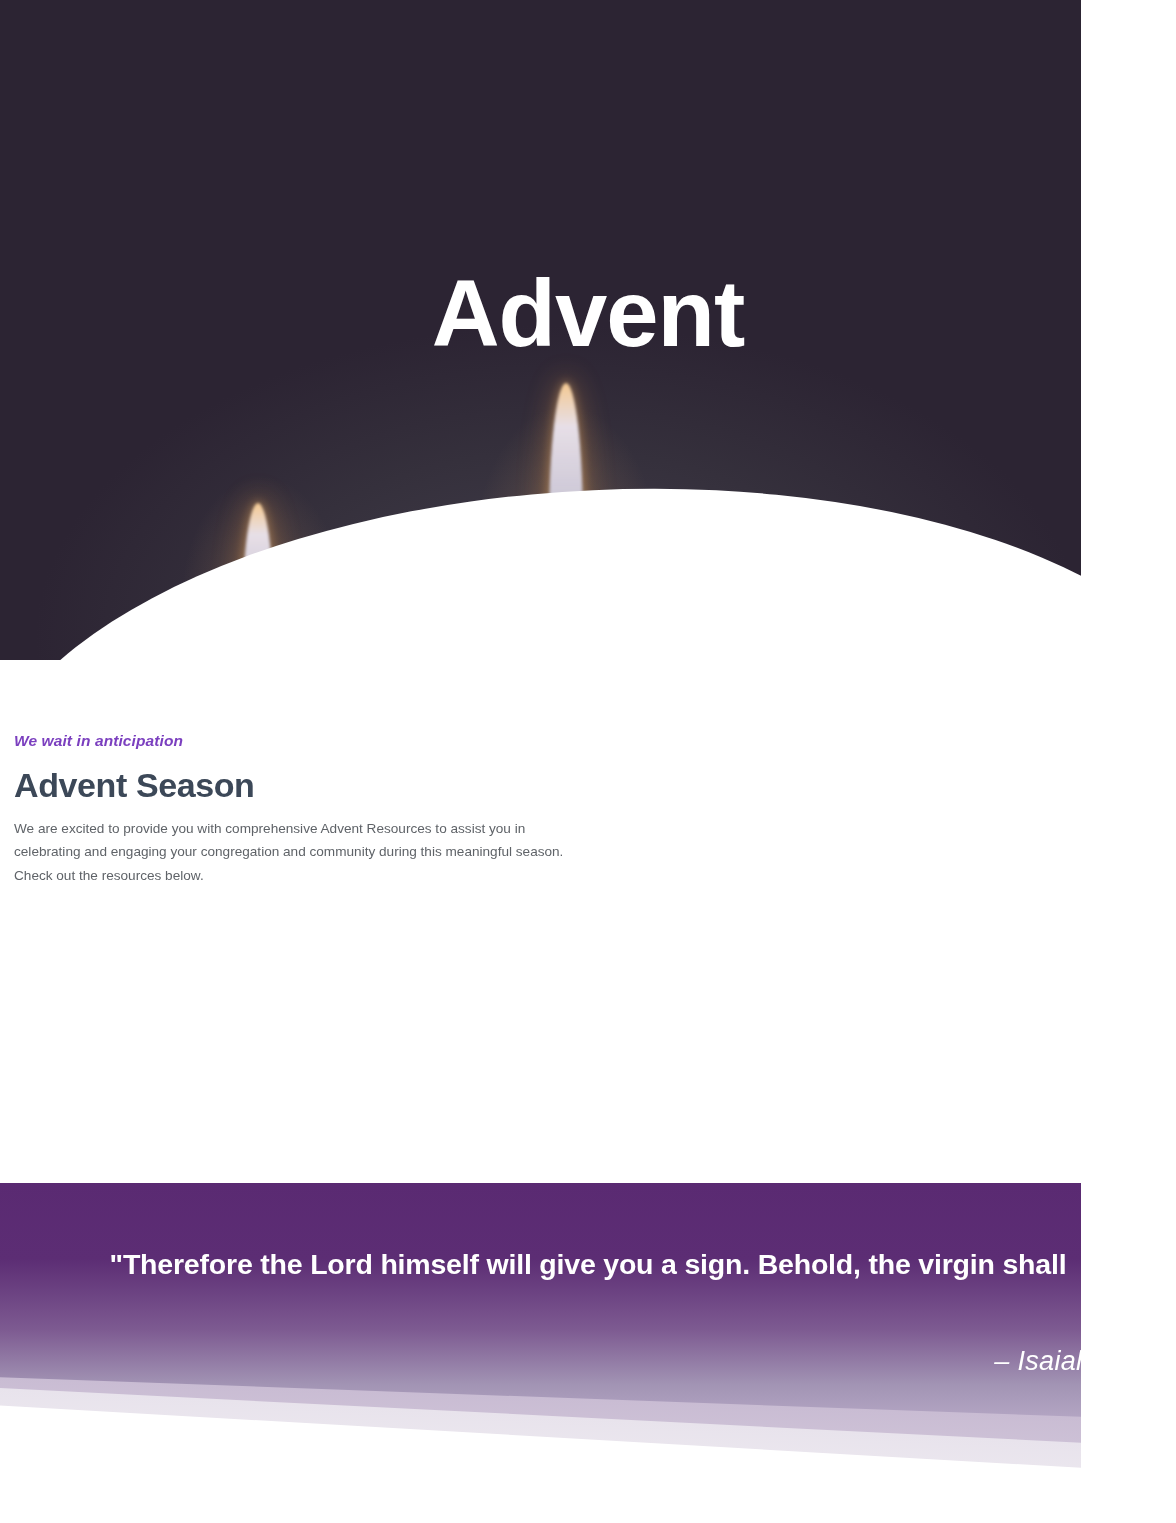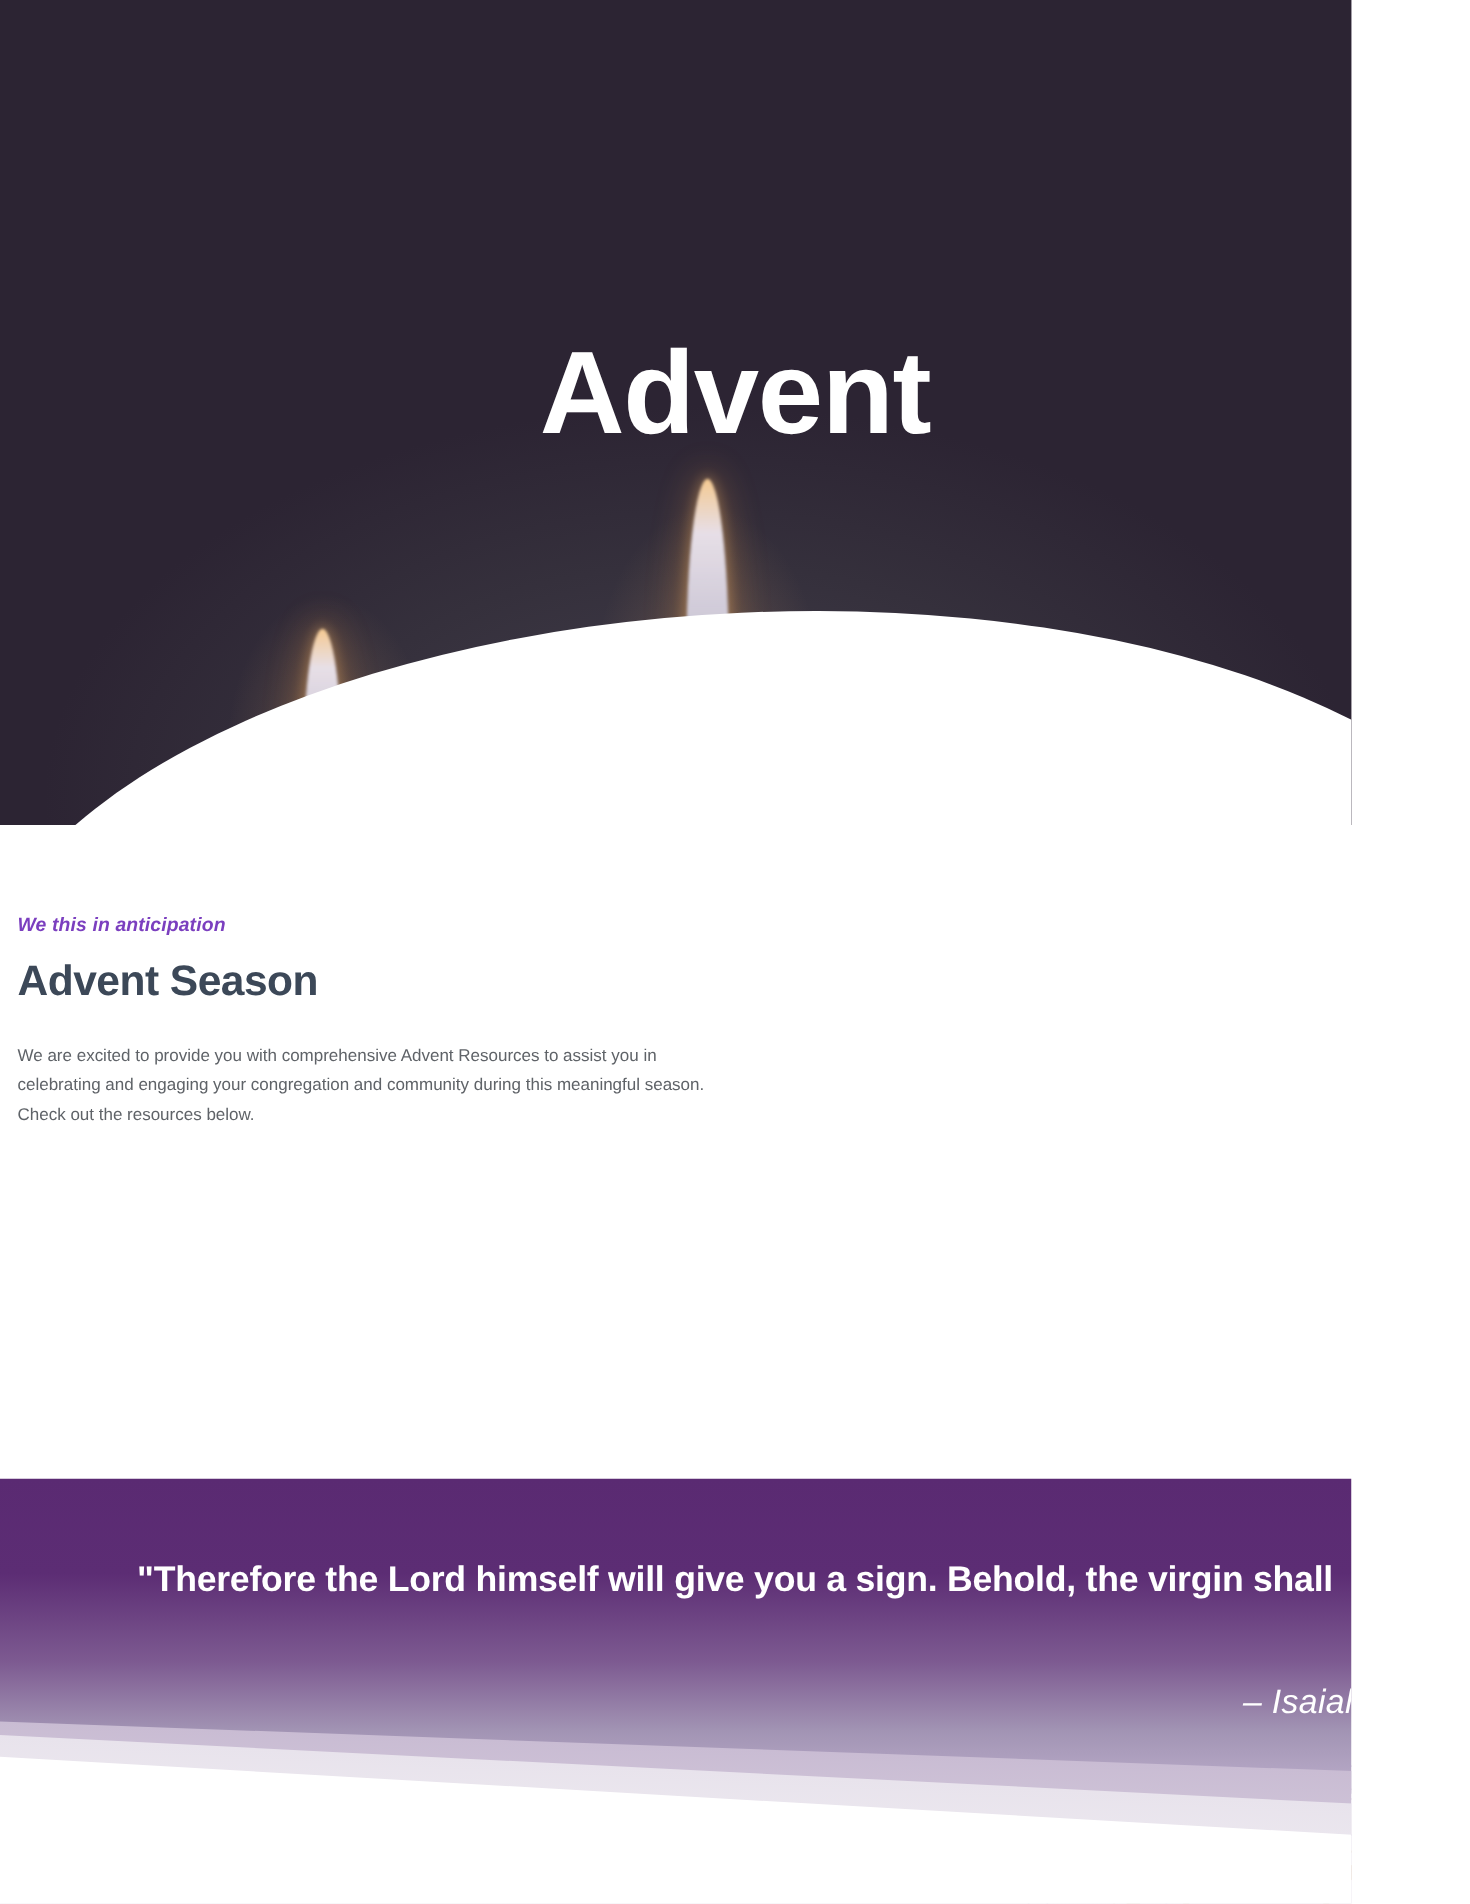--- a/index.html
+++ b/index.html
@@ -71,21 +71,21 @@
 
   
   .intro { position:absolute; left:0; top:660px; width:1176px; height:523px; background:#fff; }
   .intro-text { position:absolute; left:14px; top:72px; width:580px; }
   .eyebrow {
     font-size:15.5px; font-weight:bold; font-style:italic;
     color:#7b3fbf; letter-spacing:0.1px; margin-bottom:16px;
   }
   .intro-heading {
     font-size:34px; font-weight:bold; color:#3c4858;
-    letter-spacing:-0.4px; margin-bottom:28px;
+    letter-spacing:-0.4px; margin-bottom:12px;
   }
   .intro-body {
     font-size:13.6px; color:#5f6368; line-height:1.72; max-width:566px;
   }
 
   
   .art { position:absolute; left:760px; top:700px; width:416px; height:490px; overflow:hidden; }
   .art svg { display:block; }
 
   
@@ -141,21 +141,21 @@
 
     <div class="flame flame-right"></div>
 
     <h1 class="hero-title">Advent</h1>
 
     <div class="hero-wave"></div>
   </section>
 
   <section class="intro">
     <div class="intro-text">
-      <div class="eyebrow">We this in anticipation</div>
+      <div class="eyebrow">We wait in anticipation</div>
       <h2 class="intro-heading">Advent Season</h2>
       <p class="intro-body">We are excited to provide you with comprehensive Advent Resources to assist you in celebrating and engaging your congregation and community during this meaningful season. Check out the resources below.</p>
     </div>
 
     <div class="art">
       <svg width="416" height="490" viewBox="0 0 416 490">
         <g fill="none" stroke="#9a6fb0" stroke-width="1">
           <circle cx="300" cy="330" r="278" opacity="0.75"></circle>
           <circle cx="250" cy="300" r="232" opacity="0.7"></circle>
           <circle cx="330" cy="360" r="252" opacity="0.6"></circle>

